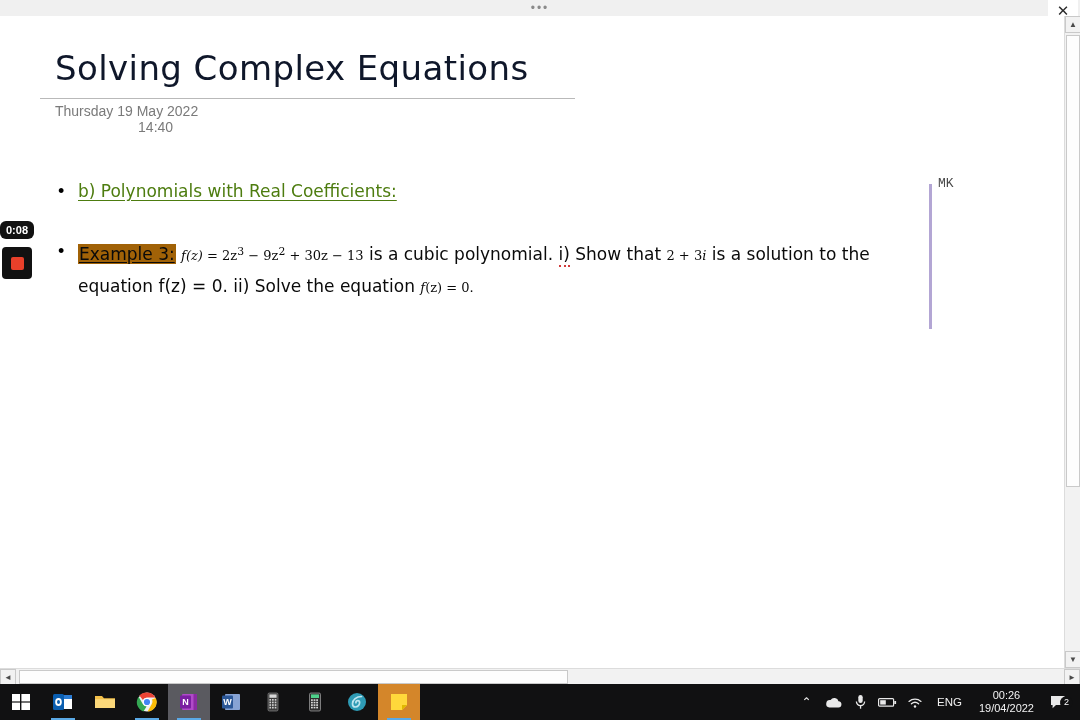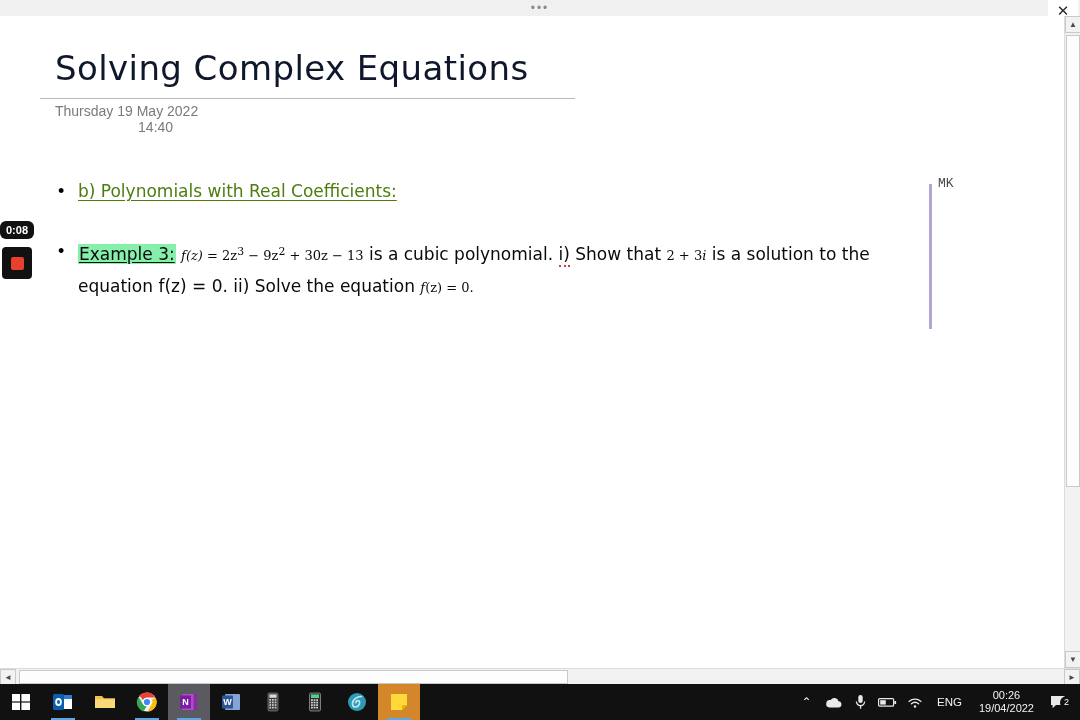--- a/index.html
+++ b/index.html
@@ -88,21 +88,21 @@
     font-size: 17px; color: #4d7c0f;
     text-decoration: underline; text-underline-offset: 3px;
     line-height: 30px;
   }
   .example-para {
     font-family: "DejaVu Sans", sans-serif;
     font-size: 17px; color: #0a0a0a; line-height: 31px;
     text-align: justify; width: 833px;
   }
   .hl {
-    background: #86efac;
+    background: #a16207;
     text-decoration: underline; text-underline-offset: 2px;
     padding: 0 1px;
   }
   .mathser {
     font-family: "DejaVu Serif", serif;
     font-style: italic; font-size: 13px;
   }
   .mathser .up { font-style: normal; }
   .tick-mark {
     position: absolute; left: 84px; top: 239px;

